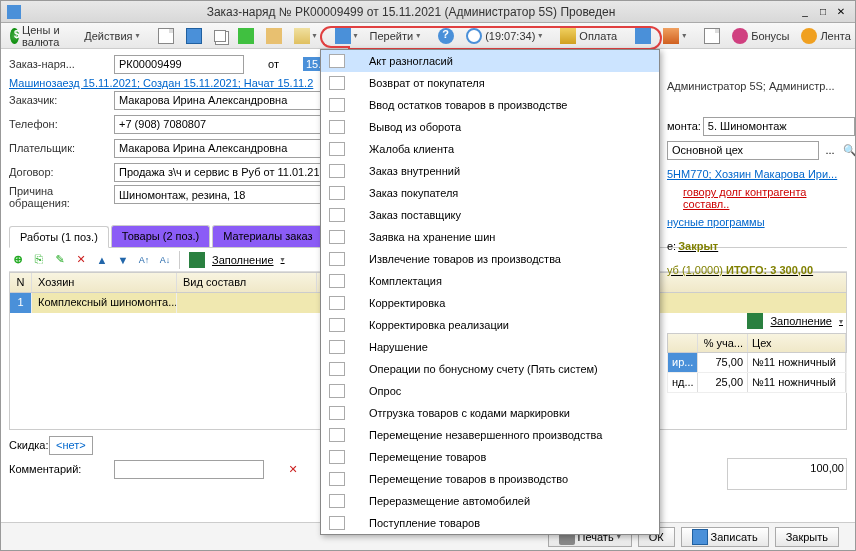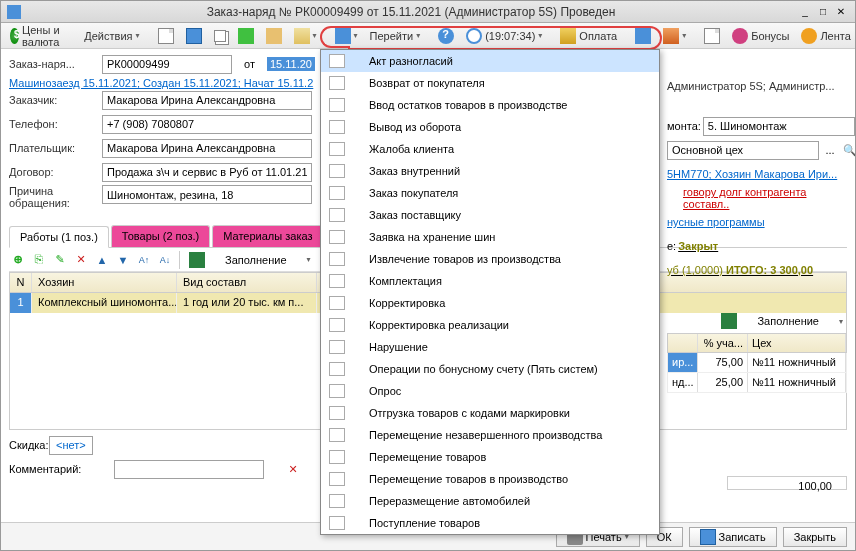--- a/index.html
+++ b/index.html
@@ -29,64 +29,64 @@
 .ico-blue-arrow { background: #4a90d9; }
 .ico-help { background: #4a90d9; border-radius: 50%; position: relative; }
 .ico-help::after { content: "?"; color: #fff; font-size: 11px; font-weight: bold; position: absolute; left: 4px; top: 0; }
 .ico-clock { background: #fff; border: 2px solid #4a90d9; border-radius: 50%; }
 .ico-money { background: linear-gradient(#f0d060,#d0a020); }
 .ico-gift { background: linear-gradient(#f0a060,#d06020); }
 .ico-bonus { background: #d04080; border-radius: 50%; }
 .ico-feed { background: #f0a020; border-radius: 50%; }
 .ico-arrow { color: #666; font-size: 8px; }
 .content { flex: 1; display: flex; flex-direction: column; padding: 4px 8px; position: relative; overflow: hidden; }
-.form-row { display: flex; align-items: center; height: 22px; gap: 8px; margin-bottom: 2px; }
+.form-row { display: flex; align-items: center; height: 22px; gap: 20px; margin-bottom: 2px; }
 .form-label { width: 85px; font-size: 11px; color: #333; }
 .form-input { height: 19px; border: 1px solid #a0a0a0; background: #fff; padding: 0 4px; font-size: 11px; }
 .form-link { color: #0066cc; text-decoration: underline; cursor: pointer; font-size: 11px; }
 .red-link { color: #c00; text-decoration: underline; cursor: pointer; margin-left: 16px; }
 .state-link { text-decoration: underline; }
 .state-link .state-val { color: #808000; font-weight: bold; }
 .totals-link { text-decoration: underline; }
 .totals-link .rub { color: #808000; }
 .totals-link .itogo { color: #808000; font-weight: bold; }
 .status-bar { font-size: 11px; }
 .right-col { position: absolute; right: 8px; top: 4px; width: 180px; }
 .right-row { height: 22px; display: flex; align-items: center; gap: 2px; margin-bottom: 2px; }
 .tabs { display: flex; border-bottom: 1px solid #ccc; margin-top: 4px; }
-.tab { padding: 4px 10px; border: 1px solid #ccc; border-bottom: none; background: #ec4899; cursor: pointer; font-size: 11px; border-radius: 3px 3px 0 0; margin-right: 2px; }
+.tab { padding: 4px 10px; border: 1px solid #ccc; border-bottom: none; background: #8b5cf6; cursor: pointer; font-size: 11px; border-radius: 3px 3px 0 0; margin-right: 2px; }
 .tab.active { background: #fff; border-bottom: 1px solid #fff; position: relative; top: 1px; }
 .sub-toolbar { height: 24px; display: flex; align-items: center; gap: 3px; padding: 2px 0; border-bottom: 1px solid #ddd; }
 .sub-btn { width: 18px; height: 18px; cursor: pointer; display: inline-flex; align-items: center; justify-content: center; }
-.fill-btn { display: inline-flex; align-items: center; gap: 20px; cursor: pointer; padding: 0 4px; }
+.fill-btn { display: inline-flex; align-items: center; gap: 7px; cursor: pointer; padding: 0 4px; text-decoration: underline; }
 .grid { border: 1px solid #ccc; }
 .grid-head { display: flex; background: linear-gradient(#f8f4e0,#f0e8c8); height: 20px; border-bottom: 1px solid #ccc; }
 .grid-head .gh { padding: 3px 6px; border-right: 1px solid #ddd; font-size: 11px; }
 .grid-row { display: flex; height: 20px; }
 .grid-row .gc { padding: 3px 6px; border-right: 1px solid #eee; font-size: 11px; white-space: nowrap; overflow: hidden; }
 .grid-row.sel { background: #f0e8b0; }
 .n-cell { width: 22px; text-align: center; }
 .sel-num { background: #4a90d9; color: #fff; }
 .discount-row { display: flex; align-items: center; height: 22px; margin-top: 4px; }
 .discount-box { border: 1px solid #a0a0a0; height: 19px; padding: 0 6px; color: #0066cc; display: inline-flex; align-items: center; }
 .comment-row { display: flex; align-items: center; height: 22px; margin-top: 2px; gap: 20px; }
-.footer { height: 28px; border-top: 1px solid #ccc; display: flex; align-items: center; justify-content: flex-end; padding: 0 8px; gap: 6px; background: #f4f4f4; }
+.footer { height: 28px; border-top: 1px solid #ccc; display: flex; align-items: center; justify-content: flex-end; padding: 0 16px; gap: 6px; background: #f4f4f4; }
 .ft-btn { height: 20px; padding: 0 10px; border: 1px solid #aaa; background: linear-gradient(#fff,#e8e8e8); cursor: pointer; display: inline-flex; align-items: center; gap: 3px; font-size: 11px; }
 .dropdown-menu { position: absolute; left: 320px; top: 49px; width: 340px; background: #fff; border: 1px solid #888; box-shadow: 2px 2px 6px rgba(0,0,0,0.3); z-index: 100; }
 .dropdown-menu .mi { display: flex; align-items: center; height: 22px; padding: 0 8px; cursor: pointer; gap: 24px; }
 .dropdown-menu .mi:hover, .dropdown-menu .mi.hl { background: #cce4ff; }
 .dropdown-menu .mi .mico { width: 16px; height: 14px; background: #fff; border: 1px solid #aaa; flex-shrink: 0; }
 .dropdown-trigger { position: absolute; left: 320px; top: 26px; width: 30px; height: 22px; border: 2px solid #e04040; border-radius: 12px 0 0 12px; border-right: none; z-index: 101; }
 .dropdown-trigger-ext { position: absolute; left: 348px; top: 26px; width: 314px; height: 24px; border: 2px solid #e04040; border-radius: 0 12px 12px 0; border-left: none; z-index: 99; }
 .right-grid { position: absolute; right: 8px; top: 260px; width: 180px; }
 .right-grid-head { display: flex; background: linear-gradient(#f8f4e0,#f0e8c8); height: 20px; border: 1px solid #ccc; }
 .right-grid-row { display: flex; height: 20px; border: 1px solid #eee; border-top: none; }
 .rg-cell { padding: 3px 4px; border-right: 1px solid #ddd; font-size: 11px; overflow: hidden; white-space: nowrap; }
 .right-grid-row.sel .rg-cell:first-child { background: #4a90d9; color: #fff; }
-.totals-box { position: absolute; right: 8px; bottom: 32px; width: 120px; height: 14px; border: 1px solid #ccc; text-align: right; padding: 3px 14px; font-size: 11px; }
+.totals-box { position: absolute; right: 8px; bottom: 32px; width: 120px; height: 32px; border: 1px solid #ccc; text-align: right; padding: 3px 2px; font-size: 11px; }
 .sel-date { background: #4a90d9; color: #fff; padding: 1px 3px; }
 </style>
 </head>
 <body>
 
 <div class="window">
   <div class="titlebar">
     <span class="icon"></span>
     <span class="title">Заказ-наряд № РК00009499 от 15.11.2021 (Администратор 5S) Проведен</span>
     <span class="win-btn">_</span>
@@ -261,21 +261,20 @@
 
     <div class="grid" style="height:158px">
       <div class="grid-head">
         <div class="gh n-cell">N</div>
         <div class="gh" style="width:145px">Хозяин</div>
         <div class="gh" style="width:140px">Вид составл</div>
       </div>
       <div class="grid-row sel">
         <div class="gc n-cell sel-num">1</div>
         <div class="gc" style="width:145px">Комплексный шиномонта...</div>
-        <div class="gc" style="width:140px">1 год или 20 тыс. км п...</div>
       </div>
     </div>
 
     <div class="discount-row">
       <span style="width:40px">Скидка:</span>
       <span class="discount-box">&lt;нет&gt;</span>
     </div>
 
     <div class="comment-row">
       <span style="width:85px">Комментарий:</span>

